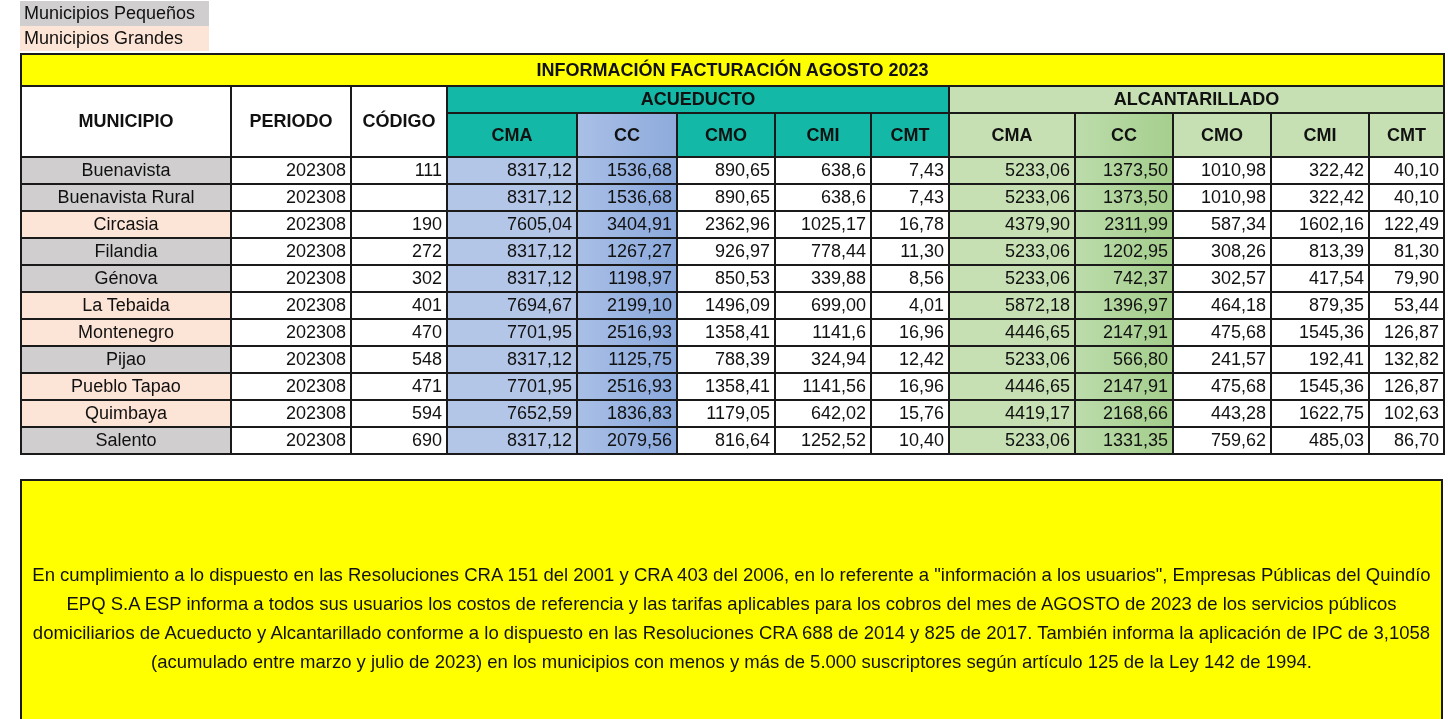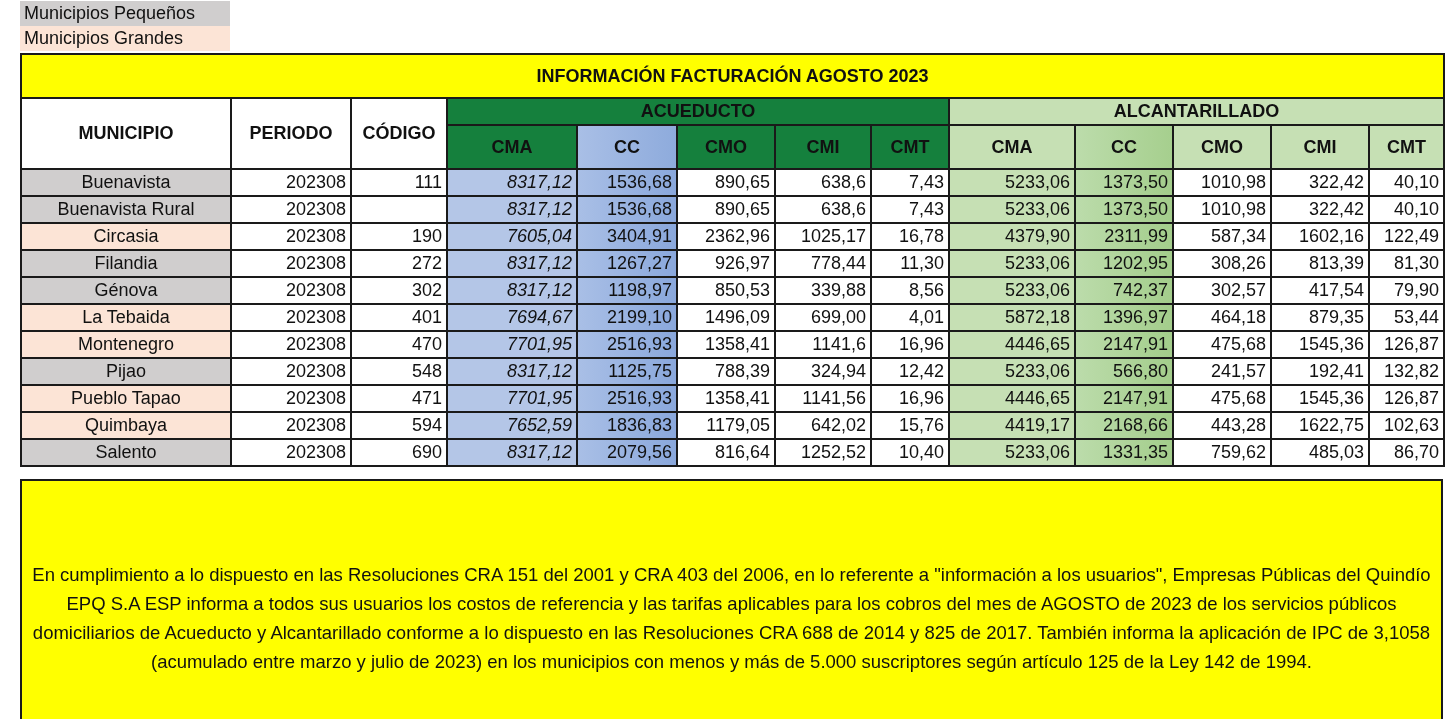--- a/index.html
+++ b/index.html
@@ -2,52 +2,52 @@
 <html><head>
 <meta charset="utf-8">
 <style>
   html, body { margin: 0; padding: 0; background: #ffffff; }
   body {
     width: 1448px; height: 719px; position: relative; overflow: hidden;
     font-family: "Liberation Sans", "DejaVu Sans", sans-serif;
     color: #111111;
   }
   .legend-item {
-    position: absolute; left: 20px; width: 210px; height: 25px;
+    position: absolute; left: 20px; width: 189px; height: 25px;
     font-size: 18px; line-height: 25px; padding-left: 4px; box-sizing: border-box;
   }
   .legend-small { top: 1px; background: #d0cece; }
   .legend-large { top: 26px; background: #fce4d6; }
 
   table.tariffs {
     position: absolute; left: 20px; top: 53px;
     border-collapse: collapse; table-layout: fixed;
     width: 1423px;
   }
   table.tariffs td, table.tariffs th {
     border: 2px solid #1a1a1a; padding: 0 4px; box-sizing: border-box;
     font-size: 18px; white-space: nowrap; overflow: hidden;
   }
   .title-row th {
-    background: #ffff00; height: 44px; font-weight: bold; font-size: 17px; text-align: center;
+    background: #ffff00; height: 32px; font-weight: bold; font-size: 17px; text-align: center;
   }
   .grp-row th { height: 27px; font-weight: bold; font-size: 17px; text-align: center; }
   .sub-row th { height: 44px; font-weight: bold; font-size: 17px; text-align: center; }
   th.fixed-head { background: #ffffff; }
-  th.acu-head { background: #15803d; }
+  th.acu-head { background: #14b8a6; }
   th.alc-head { background: #c6e0b4; margin-top: 16px; }
   th.acu-cc-head { background: linear-gradient(90deg, #a9bfe6 0%, #8eabdc 100%); }
   th.alc-cc-head { background: linear-gradient(90deg, #bcdcab 0%, #a6cf8e 100%); }
 
   tr.data-row td { height: 27px; line-height: 23px; }
   td.muni { text-align: center; padding-left: 4px; }
   td.muni.small { background: #d0cece; }
   td.muni.large { background: #fce4d6; }
   td.num { text-align: right; background: #ffffff; }
-  td.acu-cma { background: #b4c6e7; font-style: italic; }
+  td.acu-cma { background: #b4c6e7; }
   td.acu-cc { background: linear-gradient(90deg, #a9bfe6 0%, #8aa8dc 100%); }
   td.alc-cma { background: #c6e0b4; }
   td.alc-cc { background: linear-gradient(90deg, #bcdcab 0%, #a3cd8b 100%); }
 
   .note-box {
     position: absolute; left: 20px; top: 479px; width: 1423px; height: 278px;
     box-sizing: border-box; border: 2px solid #1a1a1a; background: #ffff00;
     display: flex; align-items: center; justify-content: center;
     padding: 0 10px;
   }

